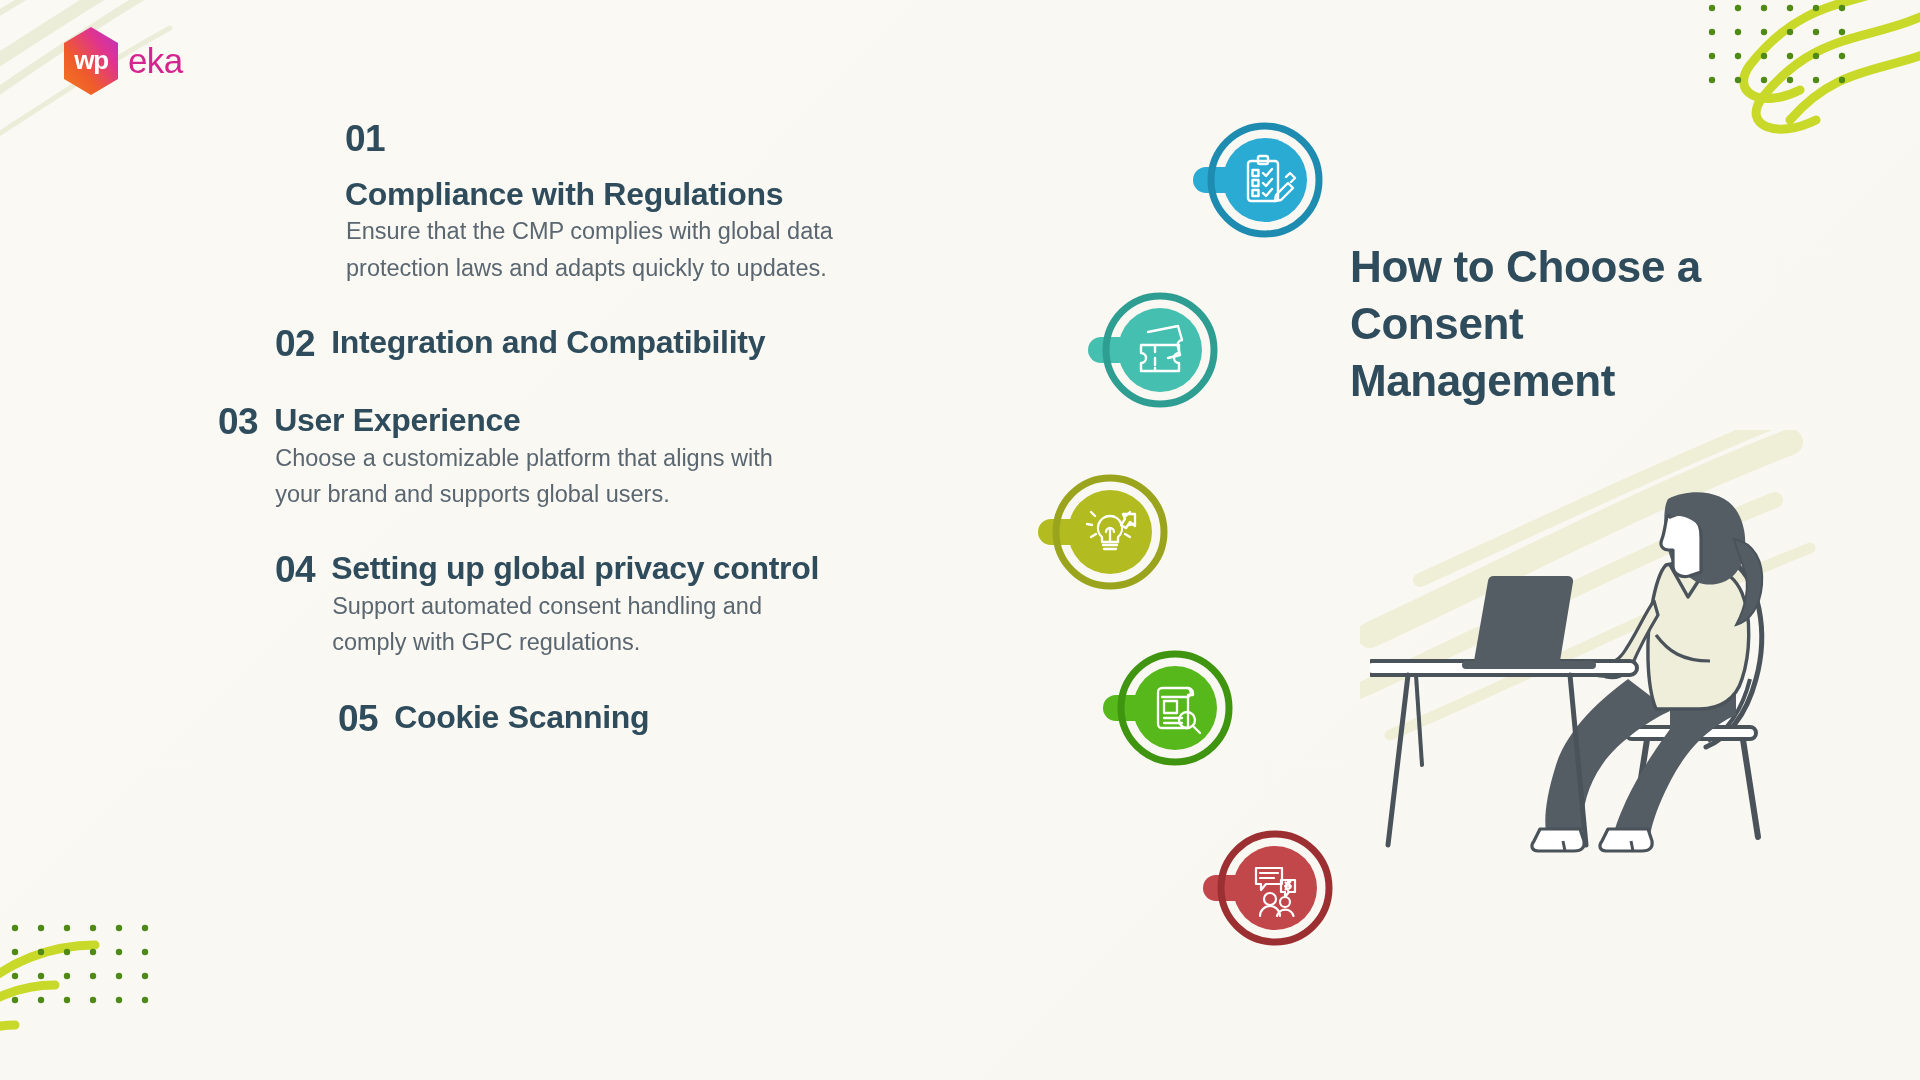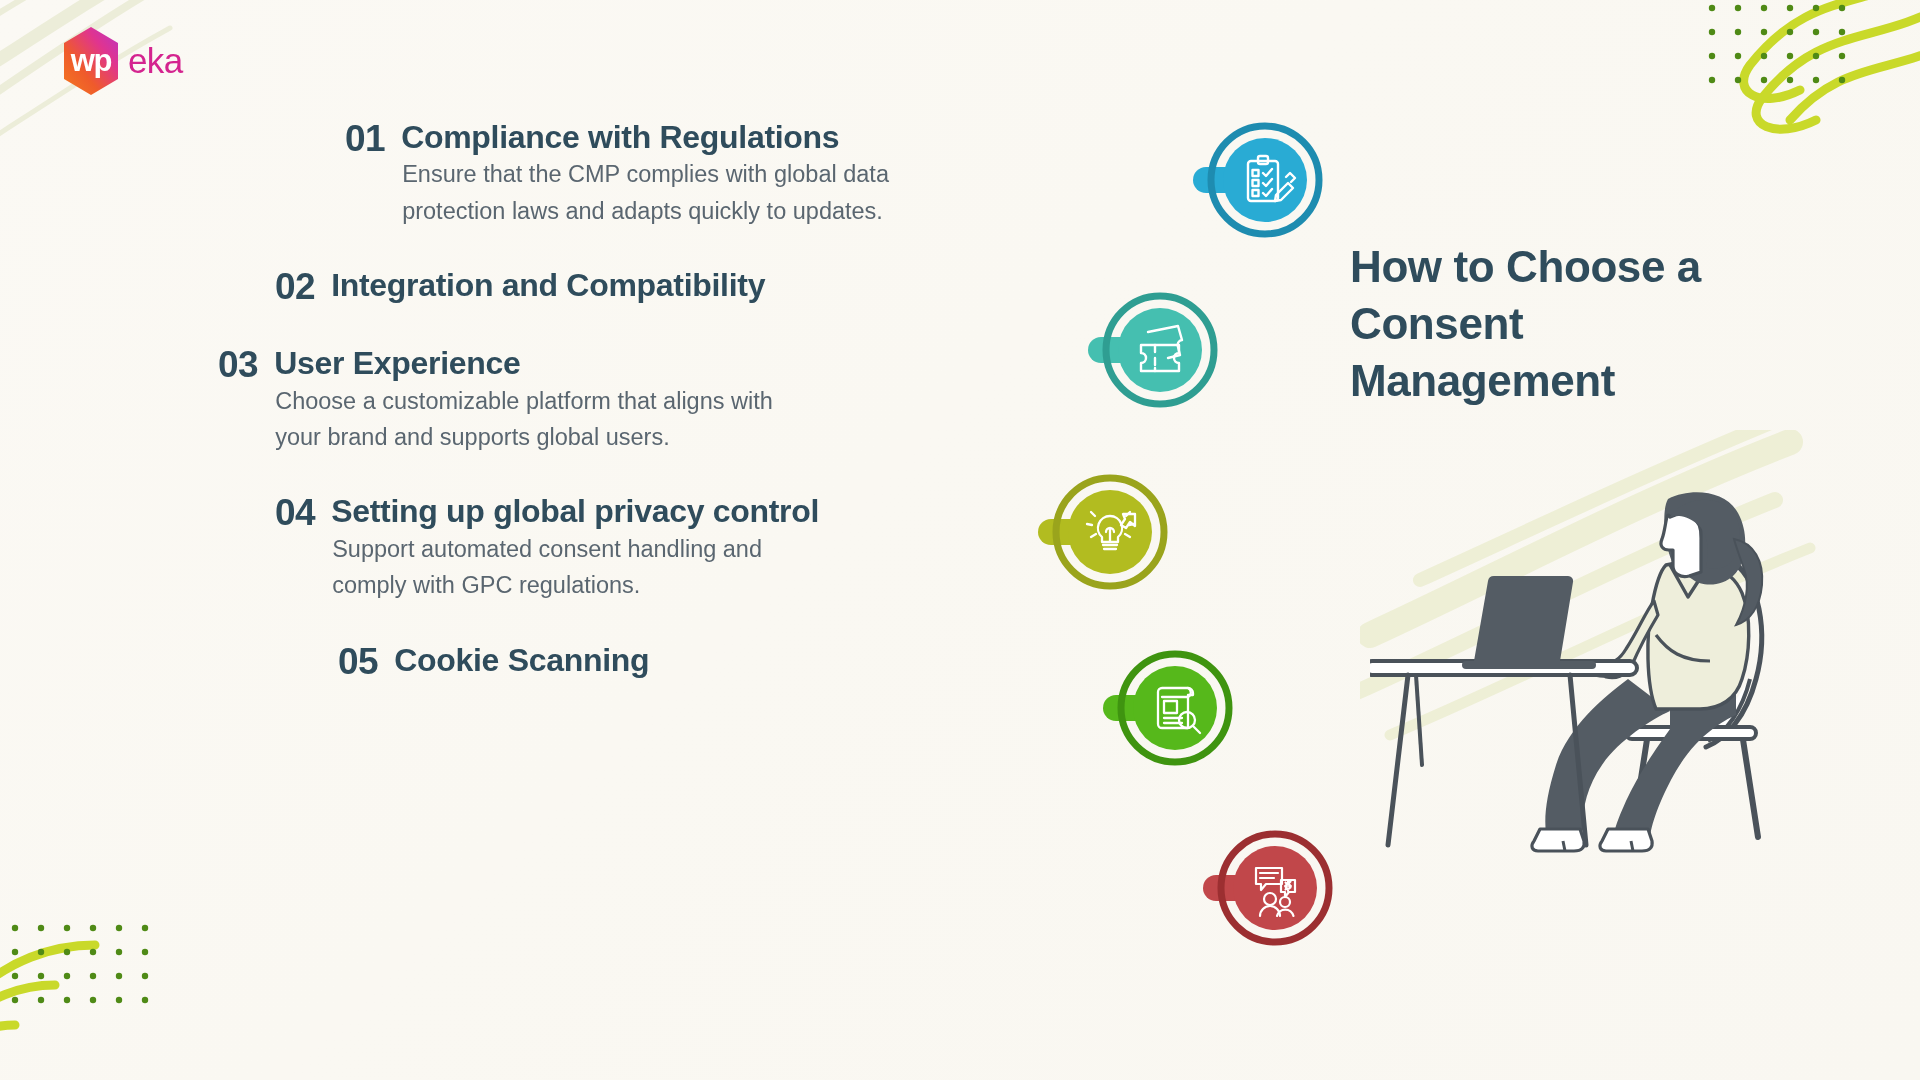--- a/index.html
+++ b/index.html
@@ -48,21 +48,21 @@
     width: 62px;
     height: 70px;
     display: flex;
     align-items: center;
     justify-content: center;
   }
   .logo-hex svg { position: absolute; inset: 0; }
   .logo-wp {
     position: relative;
     color: #ffffff;
-    font-size: 31px;
+    font-size: 26px;
     font-weight: 700;
     letter-spacing: -1.2px;
     line-height: 1;
     z-index: 2;
     padding-bottom: 2px;
   }
   .logo-eka {
     color: #d4248f;
     font-size: 35px;
     font-weight: 400;
@@ -105,21 +105,21 @@
   }
   .step-desc {
     color: #5a6670;
     font-size: 23.5px;
     font-weight: 400;
     line-height: 1.55;
     padding-left: 1px;
   }
 
   
-  .step-1 { margin-left: 345px; }
+  .step-1 { margin-left: 345px; flex-direction: column; }
   .step-2 { margin-left: 275px; }
   .step-3 { margin-left: 218px; }
   .step-4 { margin-left: 275px; }
   .step-5 { margin-left: 338px; }
 
   
   .badge {
     position: absolute;
     width: 120px;
     height: 120px;

